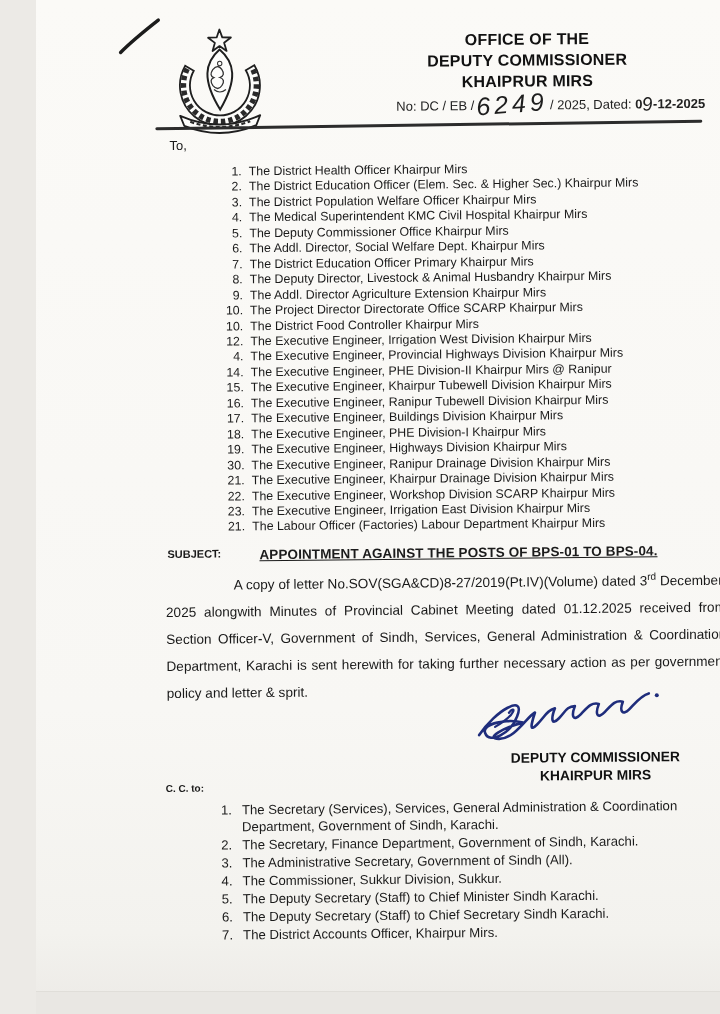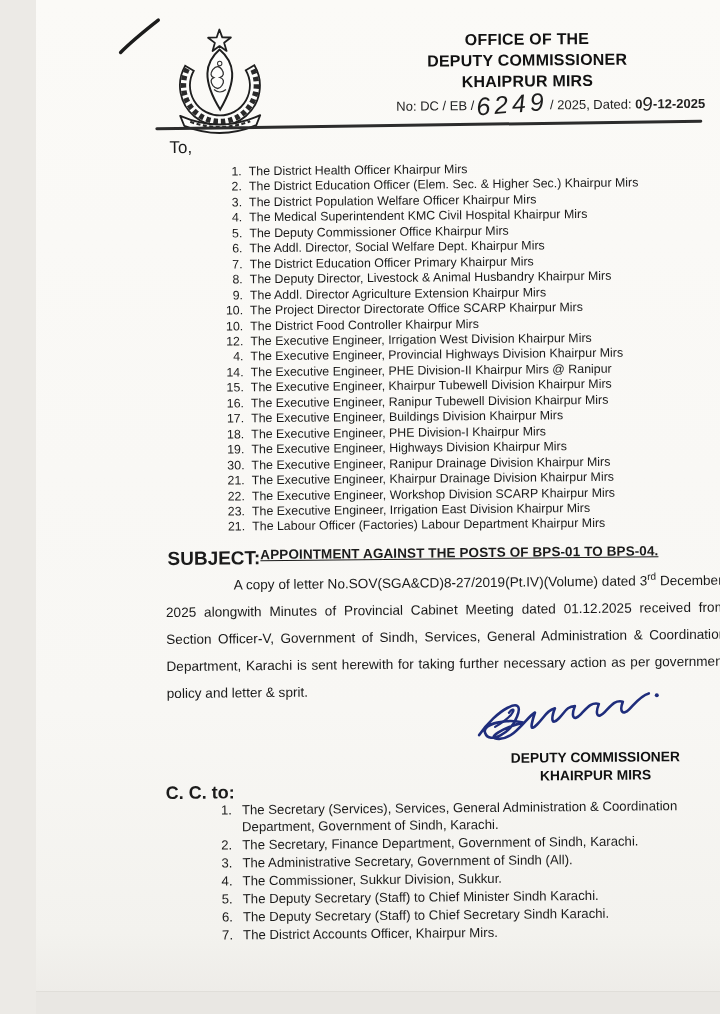--- a/index.html
+++ b/index.html
@@ -37,48 +37,48 @@
     display:inline-block; font-style:italic; font-size:19px;
     transform:rotate(-6deg); position:relative; top:2px; color:#1e1e1e;
   }
   .ref-line .b { font-weight:bold; }
   .hdr-rule {
     position:absolute; left:122px; top:124px; width:547px; height:2.5px;
     background:#2c2c2c; transform:rotate(-0.25deg); border-radius:2px;
   }
 
   
-  .to-label { position:absolute; left:136px; top:136px; font-size:17px;text-align:center; }
+  .to-label { position:absolute; left:136px; top:136px; font-size:13px;text-align:center; }
   .recipients { position:absolute; left:182px; top:163px; width:505px; }
   .r-row { display:flex; font-size:12.4px; line-height:15.45px; }
   .r-no { flex:0 0 26px; text-align:right; padding-right:7px; }
   .r-tx { flex:1; white-space:nowrap; }
 
   
   .subject { position:absolute; left:130px; top:546px; width:560px; display:flex; }
-  .subject-label { flex:0 0 92px; font-weight:bold; font-size:19px; }
+  .subject-label { flex:0 0 92px; font-weight:bold; font-size:11px; }
   .subject-text { flex:1; font-weight:bold; font-size:13.5px; text-decoration:underline; letter-spacing:0.1px; }
 
   
   .body-par {
     position:absolute; left:128px; top:570px; width:560px;
     font-size:13.6px; line-height:27px; text-align:justify; text-indent:68px;
     color:#191919;
   }
   .body-par sup { font-size:10px; vertical-align:super; line-height:0; }
 
   
   .sig-svg { position:absolute; left:426px; top:684px; }
   .sig-title {
     position:absolute; left:432px; top:751px; width:248px; text-align:center;
     font-weight:bold; font-size:13.8px; line-height:17.5px; color:#111;
   }
 
   
-  .cc-label { position:absolute; left:126px; top:781px; font-weight:bold; font-size:18px; }
+  .cc-label { position:absolute; left:126px; top:781px; font-weight:bold; font-size:10px; }
   .cc-list { position:absolute; left:168px; top:800px; width:505px; }
   .cc-row { display:flex; font-size:13.2px; line-height:17.4px; margin-bottom:0.6px; }
   .cc-no { flex:0 0 24px; text-align:right; padding-right:10px; }
   .cc-tx { flex:1; }
 
   .scan-bottom {
     position:absolute; left:0; right:0; bottom:0; height:22px;
     background:#e9e7e3; border-top:1px solid #e0ded9;
   }
 </style>

